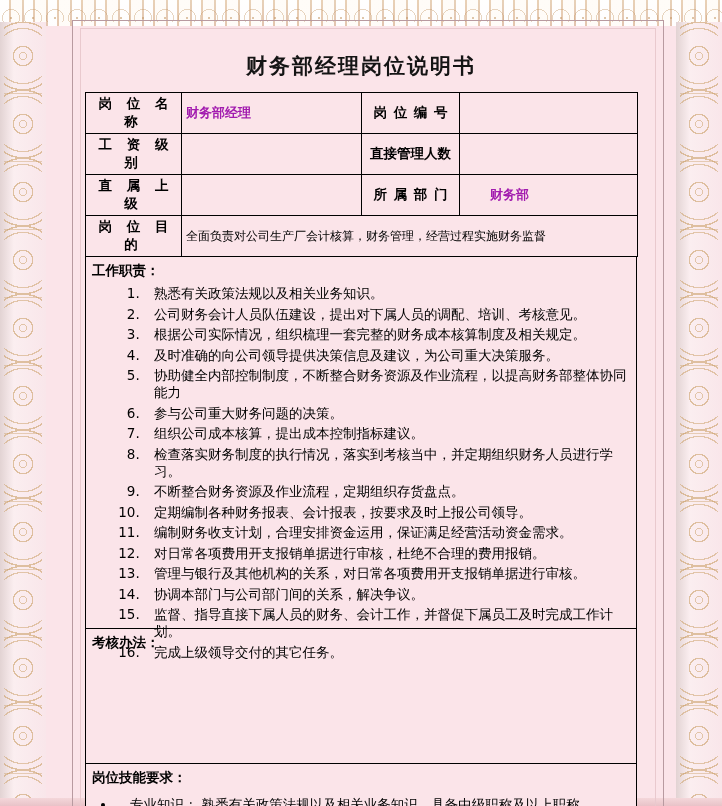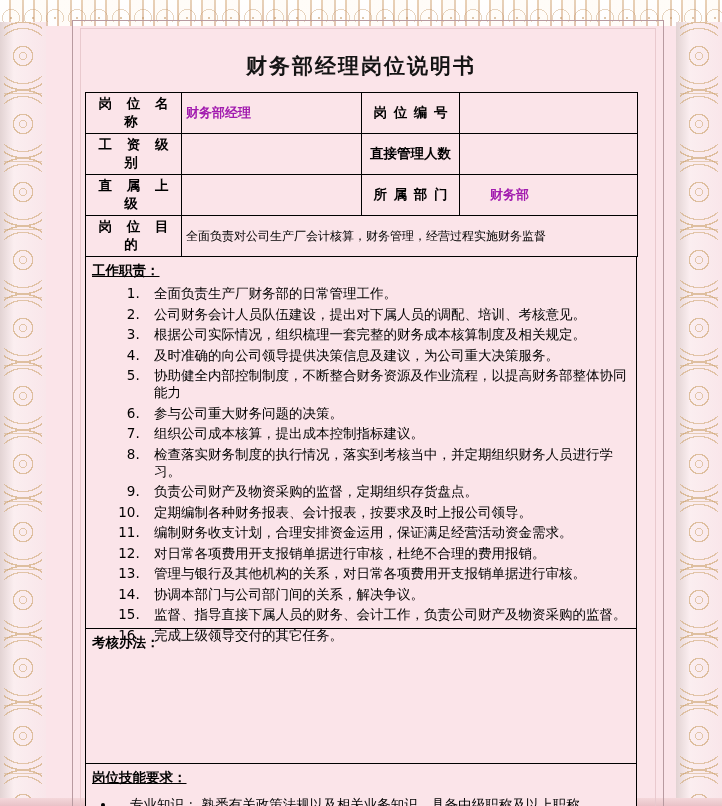--- a/index.html
+++ b/index.html
@@ -103,21 +103,21 @@
     font-weight:normal;font-size:12px;padding-left:14px;letter-spacing:0px;
   }
   
   .block{
     border:1px solid #000;border-top:none;width:552px;box-sizing:border-box;
     background:#fbe4e9;
   }
   .sec-head{
     font-weight:bold;font-size:13.5px;padding:5px 0 2px 6px;
   }
-  .sec-head.u{text-decoration:underline;}
+  .sec-head.u{}
   ol.duties{
     margin:3px 0 0 0;padding:0 0 0 58px;list-style:decimal;font-size:13.5px;
   }
   ol.duties li{
     margin:0 0 3.5px 0;padding-left:10px;line-height:17px;
   }
   #duties-block{height:372px;}
   #appraisal-block{height:135px;}
   #skills-block{height:84px;border-bottom:1px solid #000;}
   ul.skills{
@@ -171,35 +171,35 @@
         <tr>
           <td class="lab">岗 位 目 的</td>
           <td class="purpose" colspan="3">全面负责对公司生产厂会计核算，财务管理，经营过程实施财务监督</td>
         </tr>
       </tbody>
     </table>
 
     <div class="block" id="duties-block">
       <div class="sec-head u">工作职责：</div>
       <ol class="duties" id="duties-list">
-          <li>全面负责生产厂财务部的日常管理工作。</li>
+          <li>熟悉有关政策法规以及相关业务知识。</li>
           <li>公司财务会计人员队伍建设，提出对下属人员的调配、培训、考核意见。</li>
           <li>根据公司实际情况，组织梳理一套完整的财务成本核算制度及相关规定。</li>
           <li>及时准确的向公司领导提供决策信息及建议，为公司重大决策服务。</li>
           <li>协助健全内部控制制度，不断整合财务资源及作业流程，以提高财务部整体协同能力</li>
           <li>参与公司重大财务问题的决策。</li>
           <li>组织公司成本核算，提出成本控制指标建议。</li>
           <li>检查落实财务制度的执行情况，落实到考核当中，并定期组织财务人员进行学习。</li>
-          <li>负责公司财产及物资采购的监督，定期组织存货盘点。</li>
+          <li>不断整合财务资源及作业流程，定期组织存货盘点。</li>
           <li>定期编制各种财务报表、会计报表，按要求及时上报公司领导。</li>
           <li>编制财务收支计划，合理安排资金运用，保证满足经营活动资金需求。</li>
           <li>对日常各项费用开支报销单据进行审核，杜绝不合理的费用报销。</li>
           <li>管理与银行及其他机构的关系，对日常各项费用开支报销单据进行审核。</li>
           <li>协调本部门与公司部门间的关系，解决争议。</li>
-          <li>监督、指导直接下属人员的财务、会计工作，负责公司财产及物资采购的监督。</li>
+          <li>监督、指导直接下属人员的财务、会计工作，并督促下属员工及时完成工作计划。</li>
           <li>完成上级领导交付的其它任务。</li>
         </ol>
     </div>
 
     <div class="block" id="appraisal-block">
       <div class="sec-head">考核办法：</div>
     </div>
 
     <div class="block" id="skills-block">
       <div class="sec-head u">岗位技能要求：</div>

